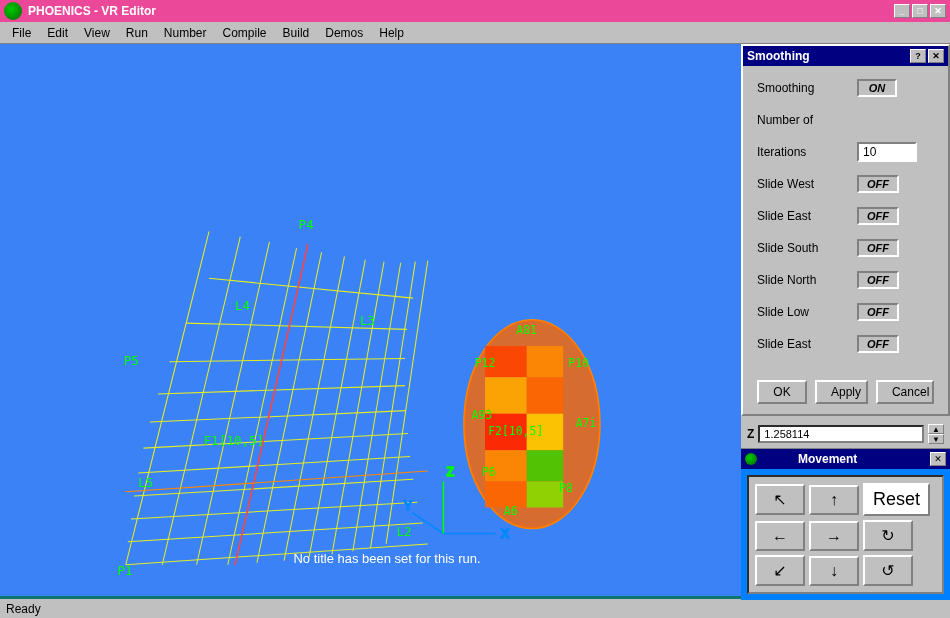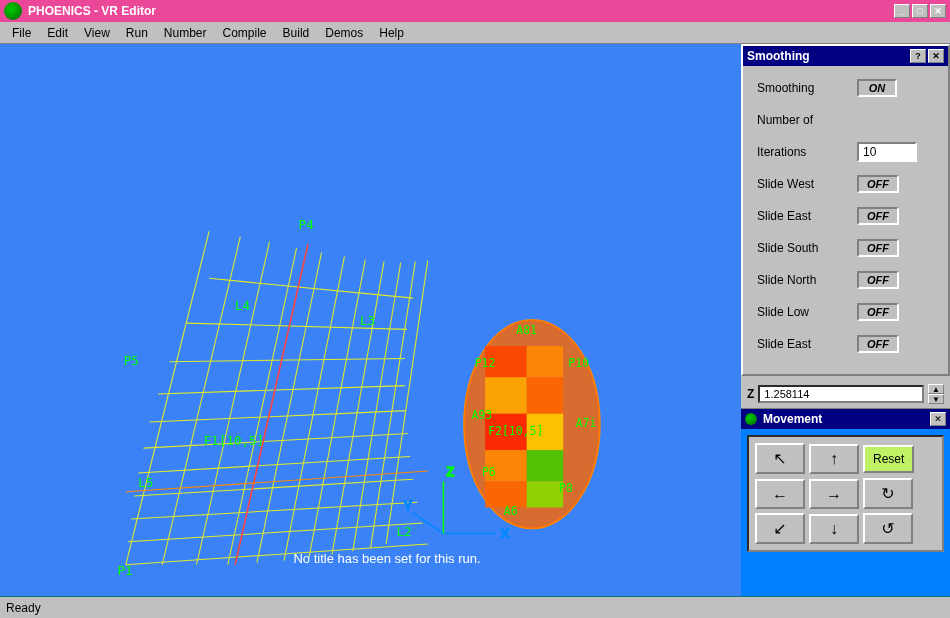--- a/index.html
+++ b/index.html
@@ -70,21 +70,21 @@
       flex: 1;
       background: #3b82f6;
       position: relative;
       overflow: hidden;
     }
 
     
     .status-bar {
       height: 22px;
       background: #c0c0c0;
-      border-top: 1px solid #0f766e;
+      border-top: 3px solid #0f766e;
       display: flex;
       align-items: center;
       padding: 0 6px;
       font-size: 12px;
     }
 
     
     .viewport svg {
       position: absolute;
       top: 0; left: 0;
@@ -198,20 +198,21 @@
       flex: 1;
     }
     .movement-header {
       background: #000080;
       color: white;
       height: 20px;
       display: flex;
       align-items: center;
       padding: 0 4px;
       font-size: 12px;
+      gap: 35px;
     }
     .movement-dot {
       width: 12px; height: 12px;
       border-radius: 50%;
       background: radial-gradient(circle at 40% 40%, #00cc00, #006600);
       margin-right: 6px;
     }
     .movement-title { flex: 1; font-weight: bold; font-size: 12px; }
     .movement-close {
       width: 16px; height: 14px;
@@ -270,25 +271,25 @@
       border-color: #ffffff #808080 #808080 #ffffff;
       padding: 4px 2px;
       font-size: 14px;
       cursor: pointer;
       display: flex; align-items: center; justify-content: center;
       min-height: 28px;
       min-width: 50px;
     }
 
     .reset-btn {
-      background: #bef264;
+      background: #ffffff;
       border: 2px solid;
       border-color: #ffffff #808080 #808080 #ffffff;
       padding: 4px 8px;
-      font-size: 12px;
+      font-size: 18px;
       cursor: pointer;
       min-height: 28px;
     }
 
     
     .no-title-text {
       position: absolute;
       bottom: 30px;
       left: 0; right: 0;
       text-align: center;
@@ -471,20 +472,25 @@
             <span class="dialog-label">Slide Low</span>
             <button class="toggle-btn">OFF</button>
           </div>
 
           <div class="dialog-row">
             <span class="dialog-label">Slide East</span>
             <button class="toggle-btn">OFF</button>
           </div>
         </div>
 
+        <div class="dialog-actions">
+          <button class="action-btn">OK</button>
+          <button class="action-btn">Apply</button>
+          <button class="action-btn">Cancel</button>
+        </div>
       </div>
 
       <div class="movement-panel">
 
         <div class="z-row">
           <span class="z-label">Z</span>
           <div class="z-value">1.258114</div>
           <div class="z-arrows">
             <div class="z-arrow">▲</div>
             <div class="z-arrow">▼</div>

